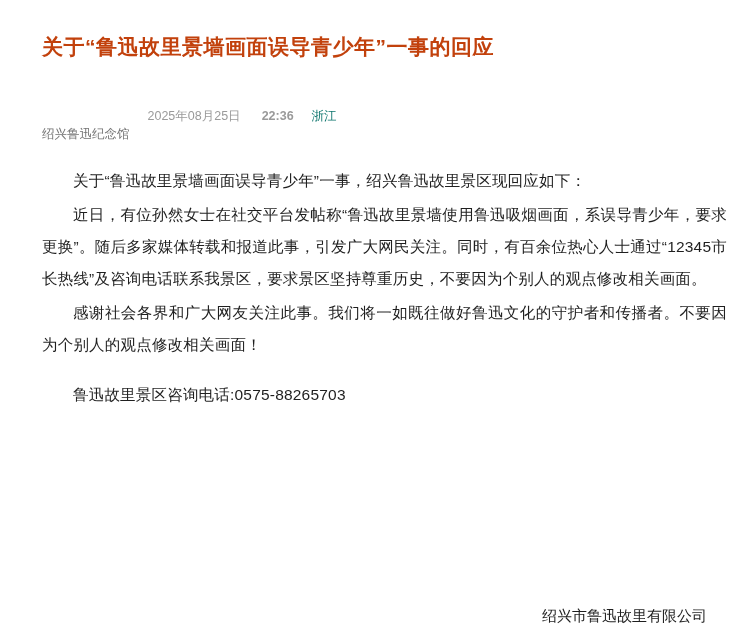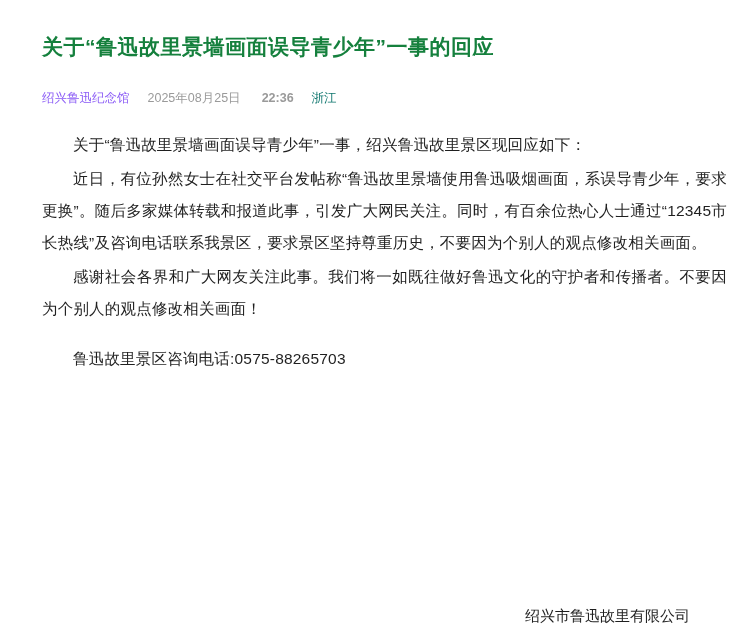--- a/index.html
+++ b/index.html
@@ -17,35 +17,36 @@
   .page {
     position: relative;
     width: 749px;
     height: 634px;
     box-sizing: border-box;
     padding: 0;
   }
   .article-title {
     font-size: 21px;
     font-weight: bold;
-    color: #15803d;
+    color: #c2410c;
     line-height: 1.4;
     padding: 18px 27px 0 42px;
     letter-spacing: 0.5px;
   }
   .meta-row {
     display: flex;
     align-items: center;
     padding: 14px 42px 0 42px;
     font-size: 12.5px;
     color: #9a9a9a;
   }
   .meta-source {
-    color: #8b5cf6;
+    color: #737373;
     margin-right: 18px;
+    margin-top: 36px;
   }
   .meta-date {
     margin-right: 21px;
   }
   .meta-time {
     margin-right: 18px;
     font-weight: bold;
   }
   .meta-region {
     color: #0f766e;
@@ -61,21 +62,21 @@
     text-align: justify;
     text-indent: 2em;
     letter-spacing: 0.2px;
   }
   p.para.phone {
     text-indent: 2em;
     margin-top: 18px;
   }
   .signature {
     position: absolute;
-    right: 59px;
+    right: 42px;
     bottom: 18px;
     text-align: right;
     font-size: 15px;
     line-height: 28px;
     color: #1f1f1f;
   }
 </style>
 </head>
 <body>
 

